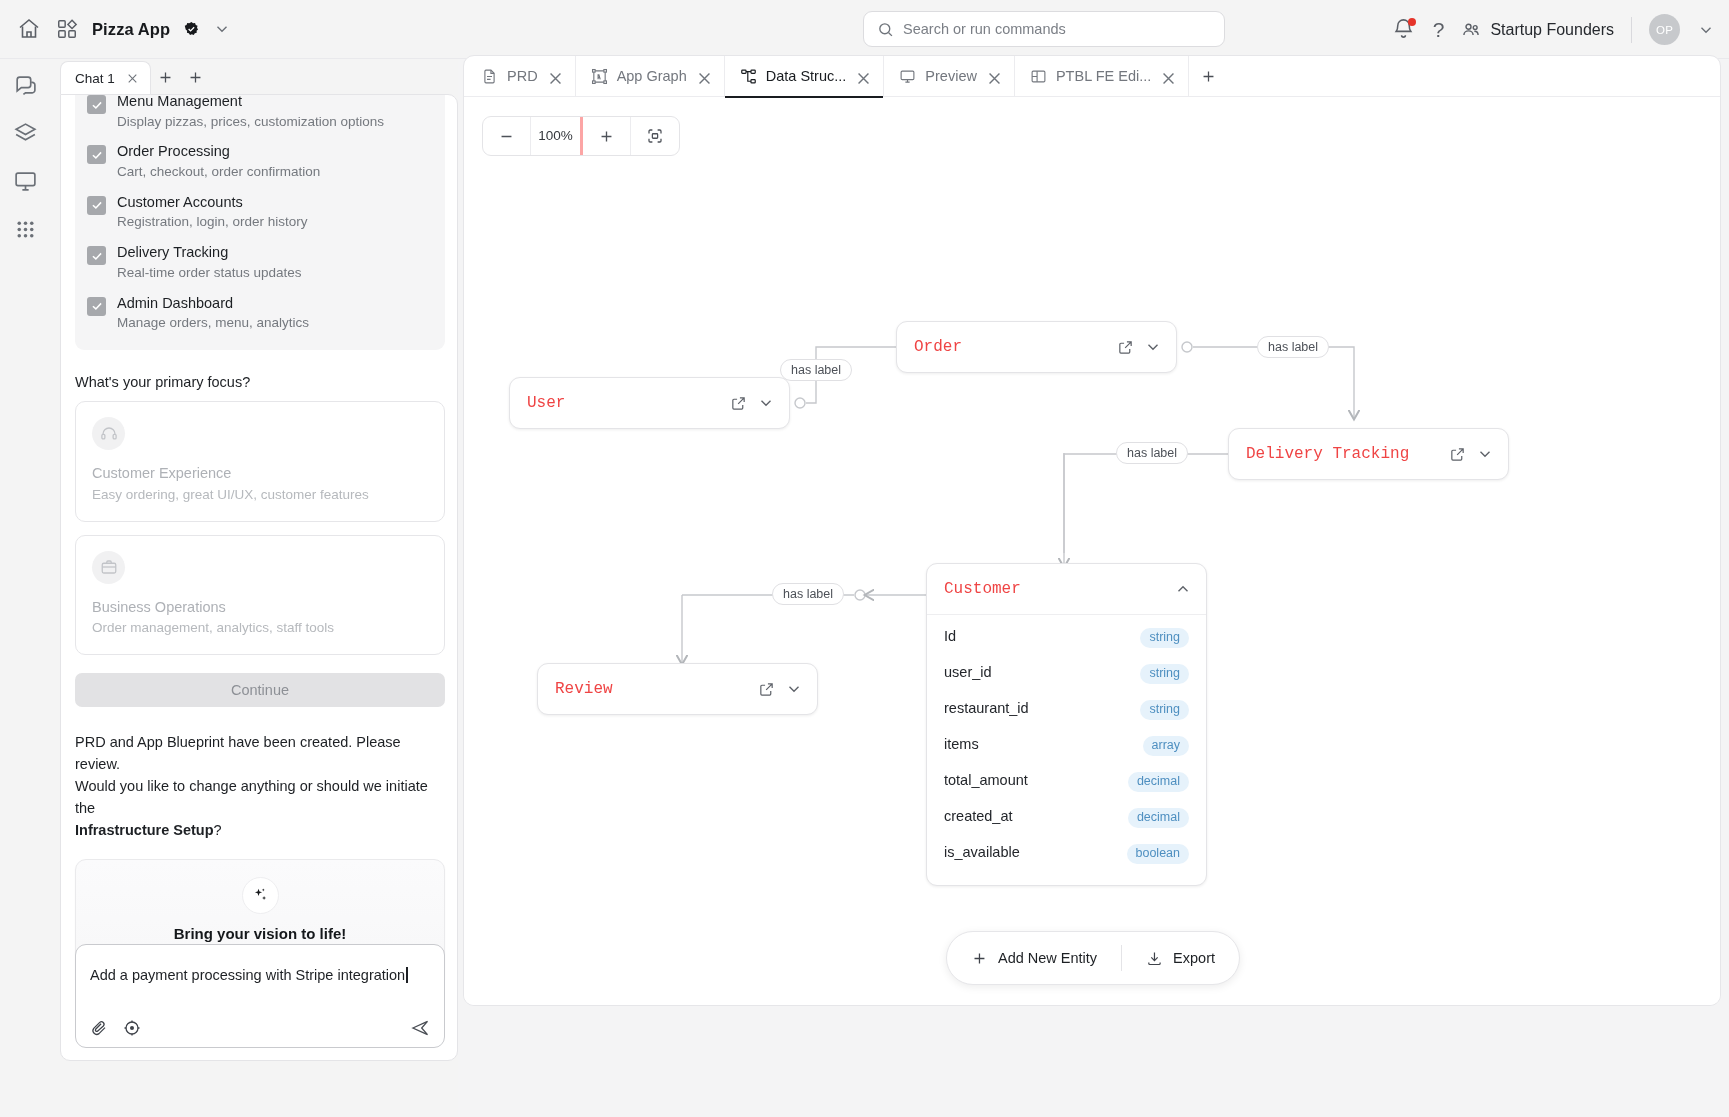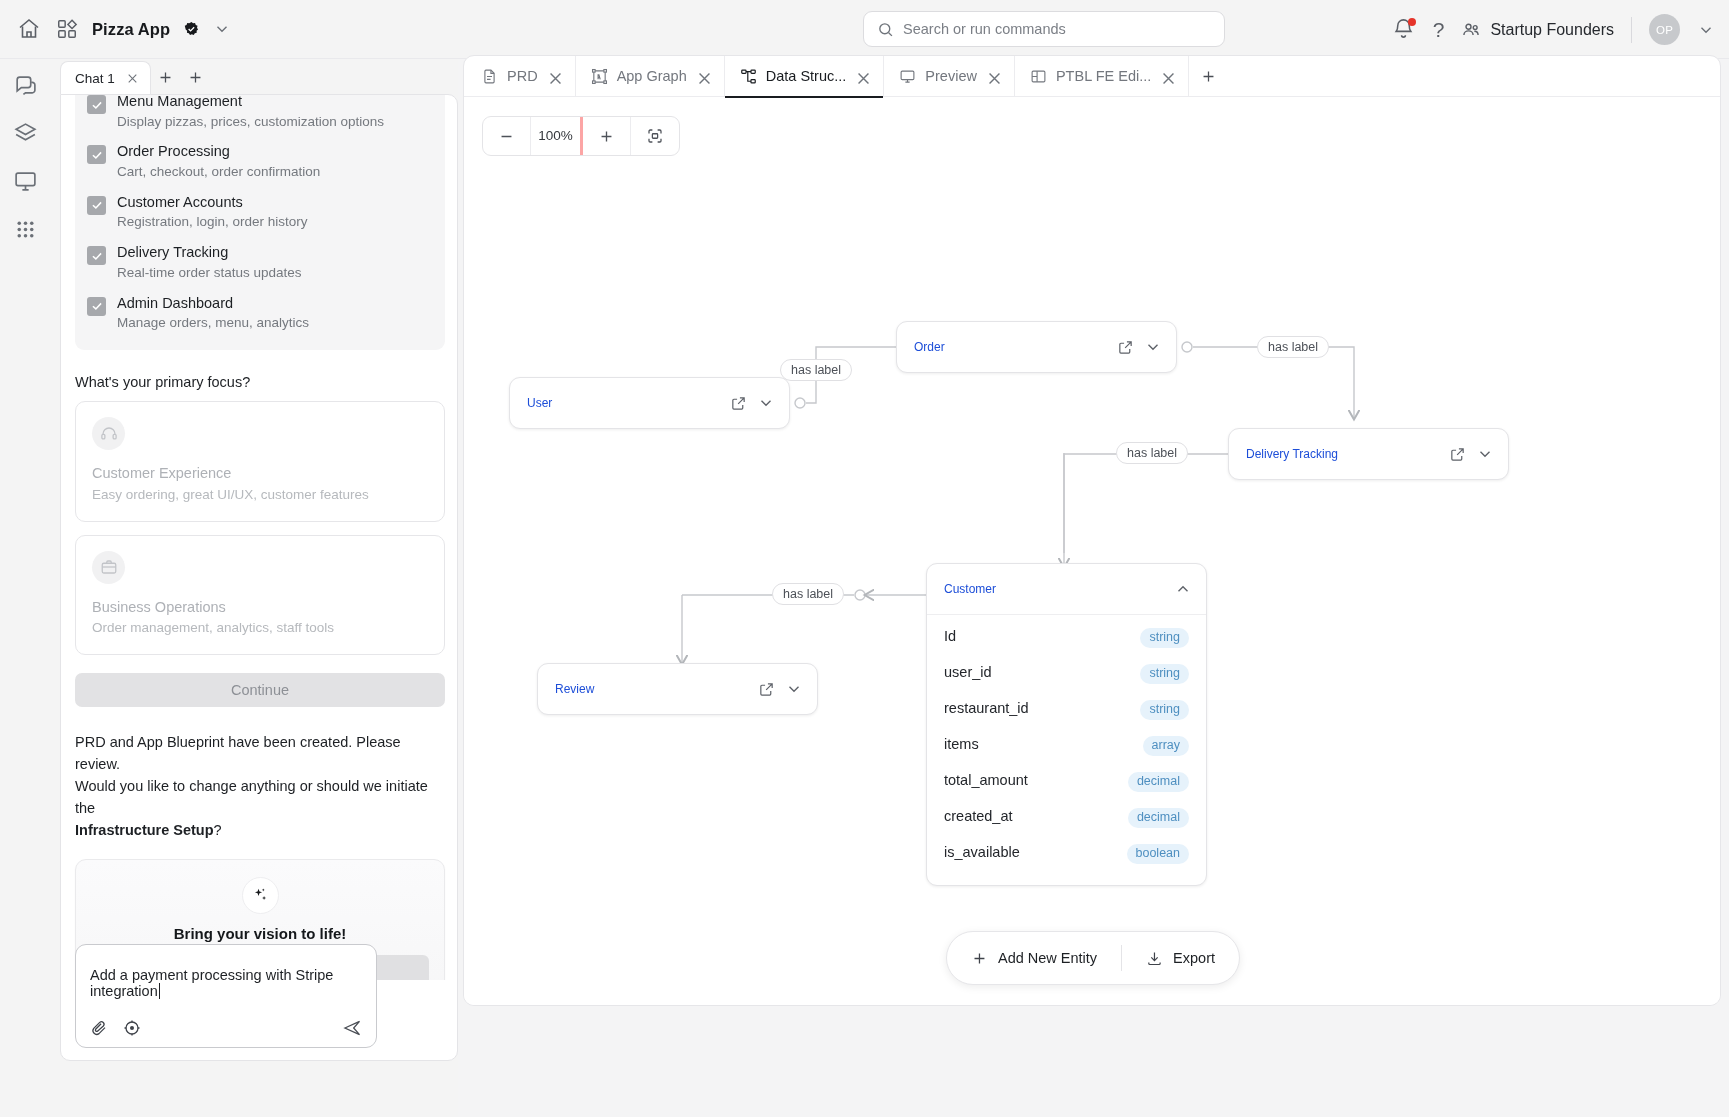--- a/index.html
+++ b/index.html
@@ -139,21 +139,21 @@
     display: flex; align-items: center; justify-content: center; color: #17191c;
   }
   .vision-ico svg { width: 19px; height: 19px; }
   .vision-t { font-size: 15px; font-weight: 700; color: #15181b; margin-bottom: 13px; }
   .vision-btn {
     width: 100%; height: 31px; background: #e0e0e2; border: none; border-radius: 6px;
     font-size: 13.5px; color: #8b8e94; font-family: "Liberation Sans", sans-serif; cursor: pointer;
   }
 
   .composer {
-    position: absolute; left: 14px; bottom: 12px; width: 302px; height: 104px;
+    position: absolute; left: 14px; bottom: 12px; width: 370px; height: 104px;
     border: 1px solid #c9cace; border-radius: 11px; background: #fff;
   }
   .composer-text {
     position: absolute; left: 14px; top: 22px; font-size: 14.5px; color: #1d2024;
   }
   .caret {
     display: inline-block; width: 1.5px; height: 16px; background: #1d2024;
     vertical-align: -3px; margin-left: 1px;
   }
   .composer-bar {
@@ -211,21 +211,21 @@
   svg.edges { position: absolute; left: 0; top: 0; width: 1258px; height: 909px; }
 
   .node {
     position: absolute; background: #ffffff; border: 1px solid #e4e4e7;
     border-radius: 11px; box-shadow: 0 1px 3px rgba(0,0,0,.07);
     z-index: 3;
   }
   .node-head {
     display: flex; align-items: center; height: 50px; padding: 0 14px 0 17px;
   }
-  .node-title { font-size: 12px; color: #1d4ed8; font-weight: 400; flex: 1; }
+  .node-title { font-size: 16px; color: #ef4444; font-weight: 400; flex: 1; font-family: Liberation Mono, monospace; }
   .node-act { width: 17px; height: 17px; color: #5d6168; cursor: pointer; margin-left: 4px; }
   .node-chev { width: 18px; height: 18px; color: #5d6168; cursor: pointer; margin-left: 10px; }
 
   .fields { border-top: 1px solid #eeeef0; padding: 8px 0 10px 0; }
   .field-row {
     display: flex; align-items: flex-start; justify-content: space-between;
     padding: 5px 17px 5px 17px; height: 36px; gap: 8px;
   }
   .field-name { font-size: 14.5px; color: #23262b; }
   .badge {

